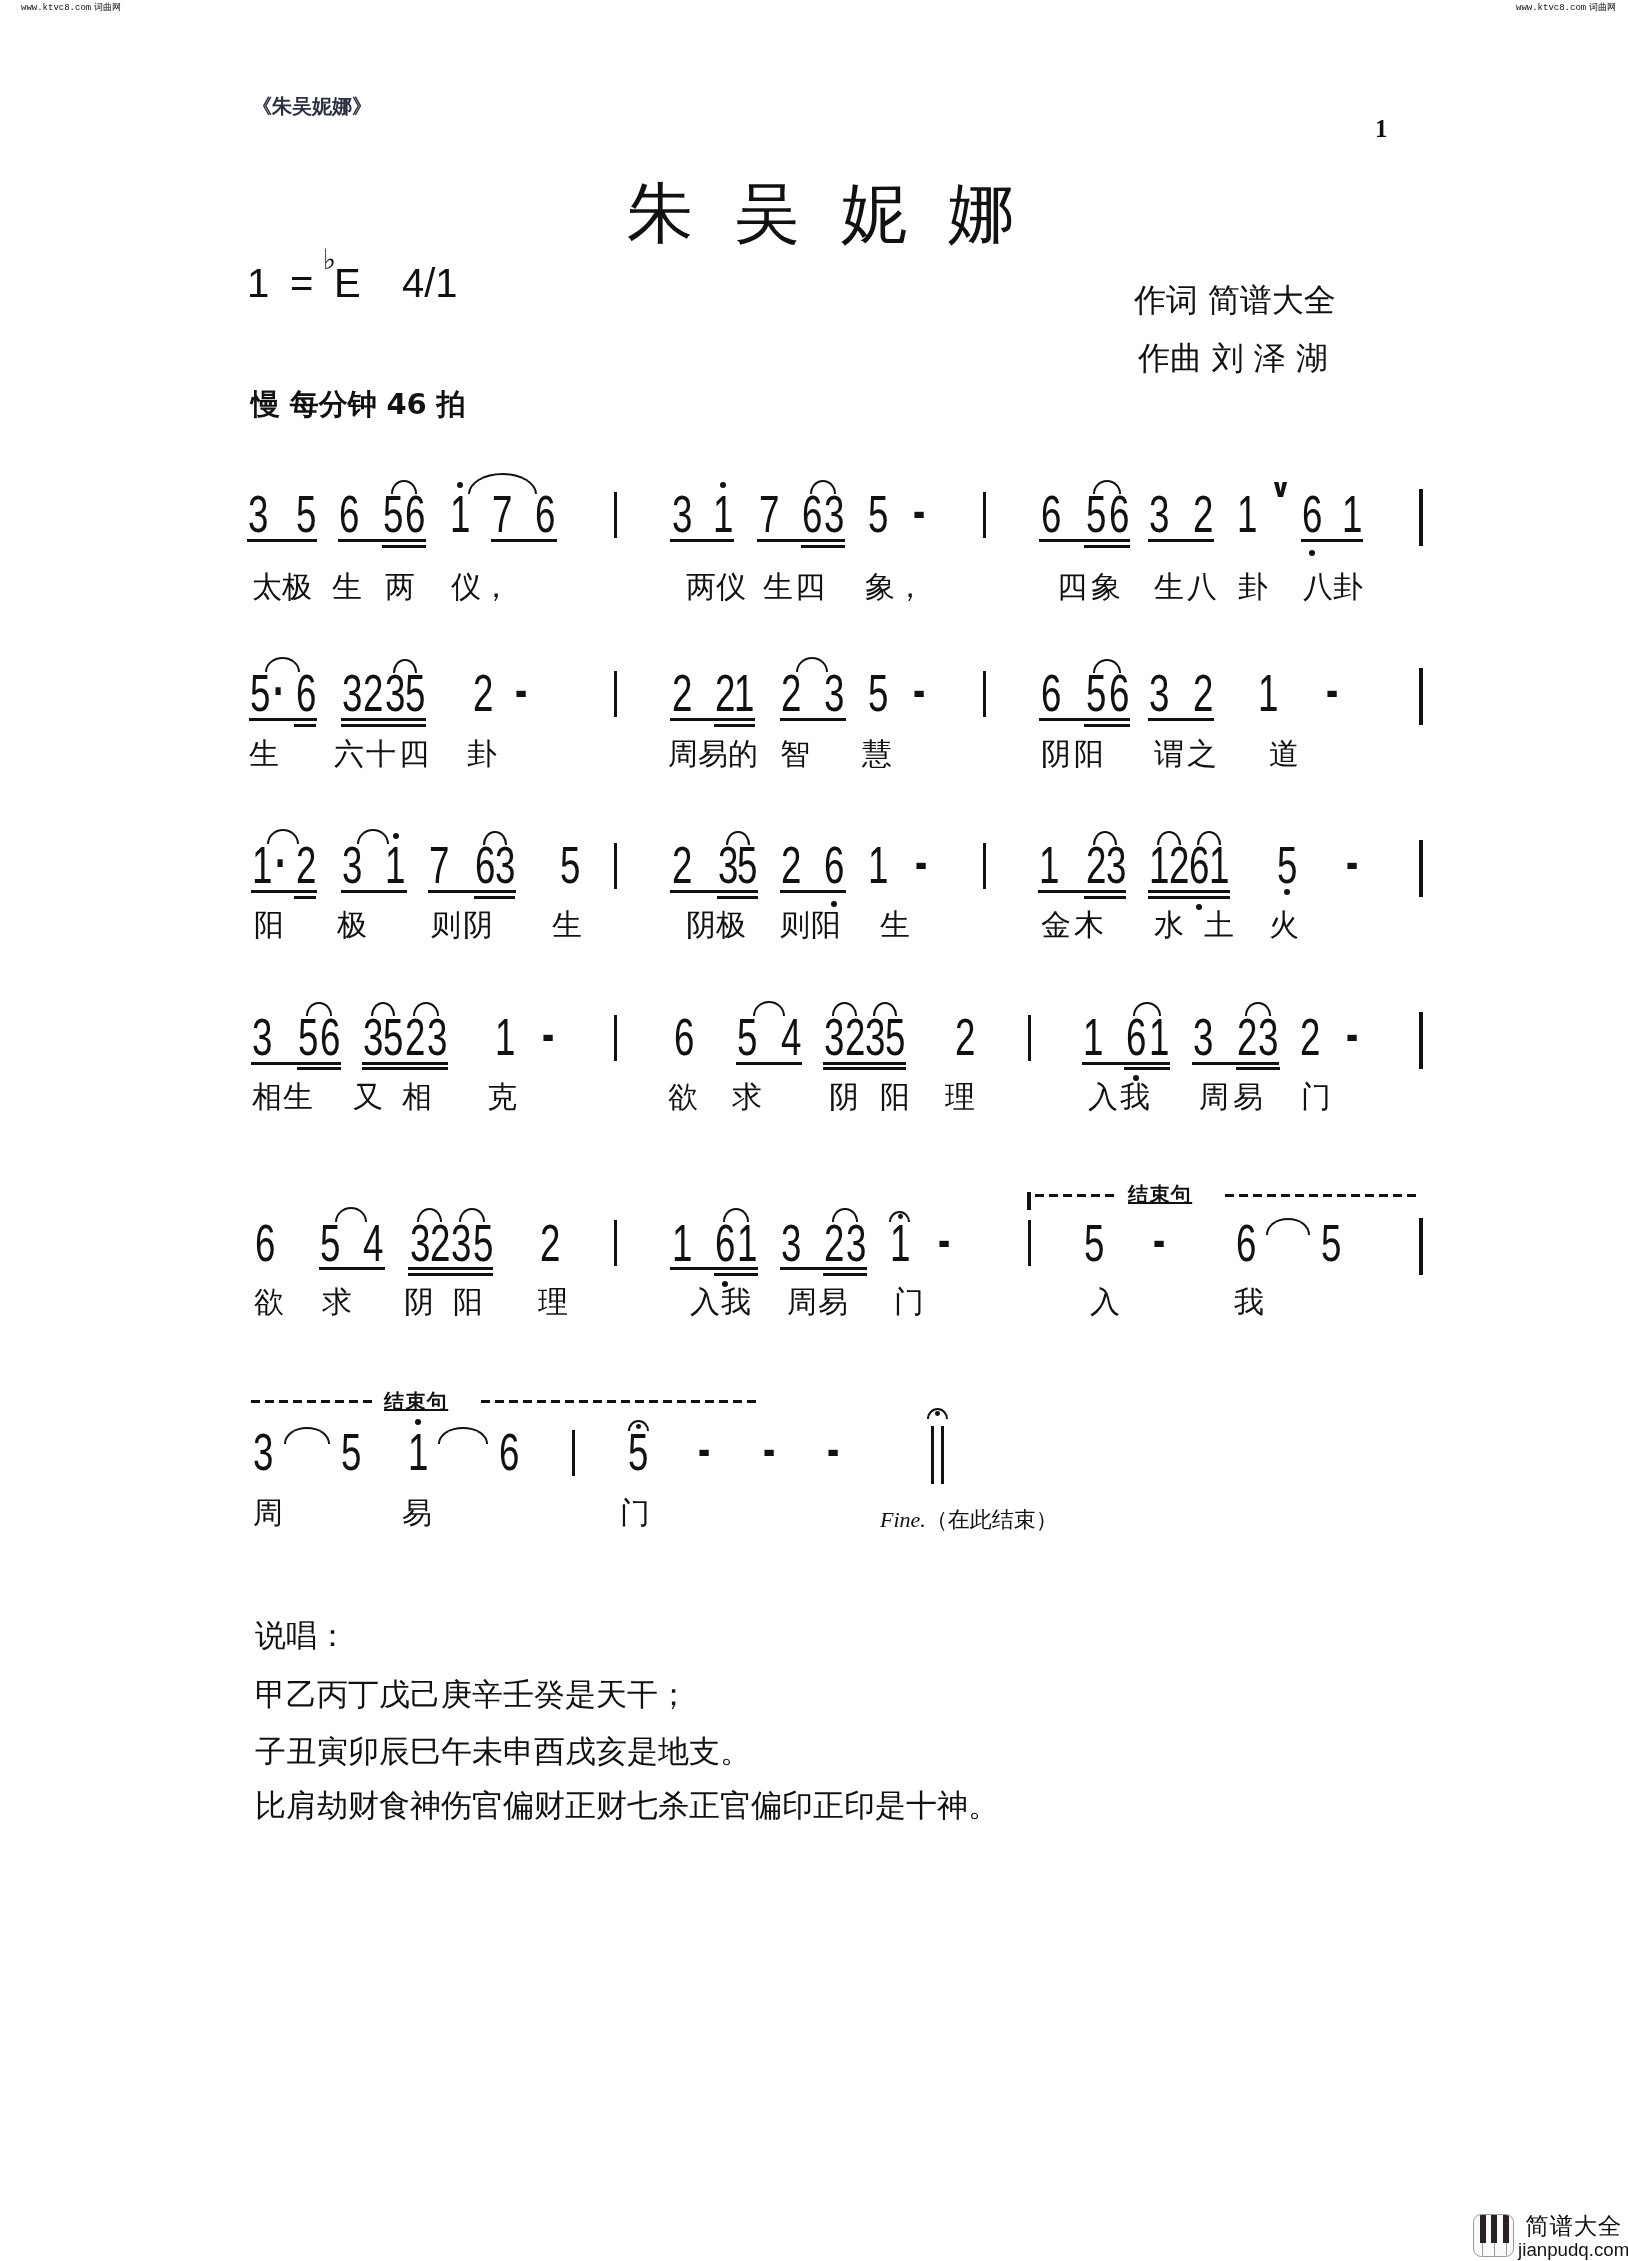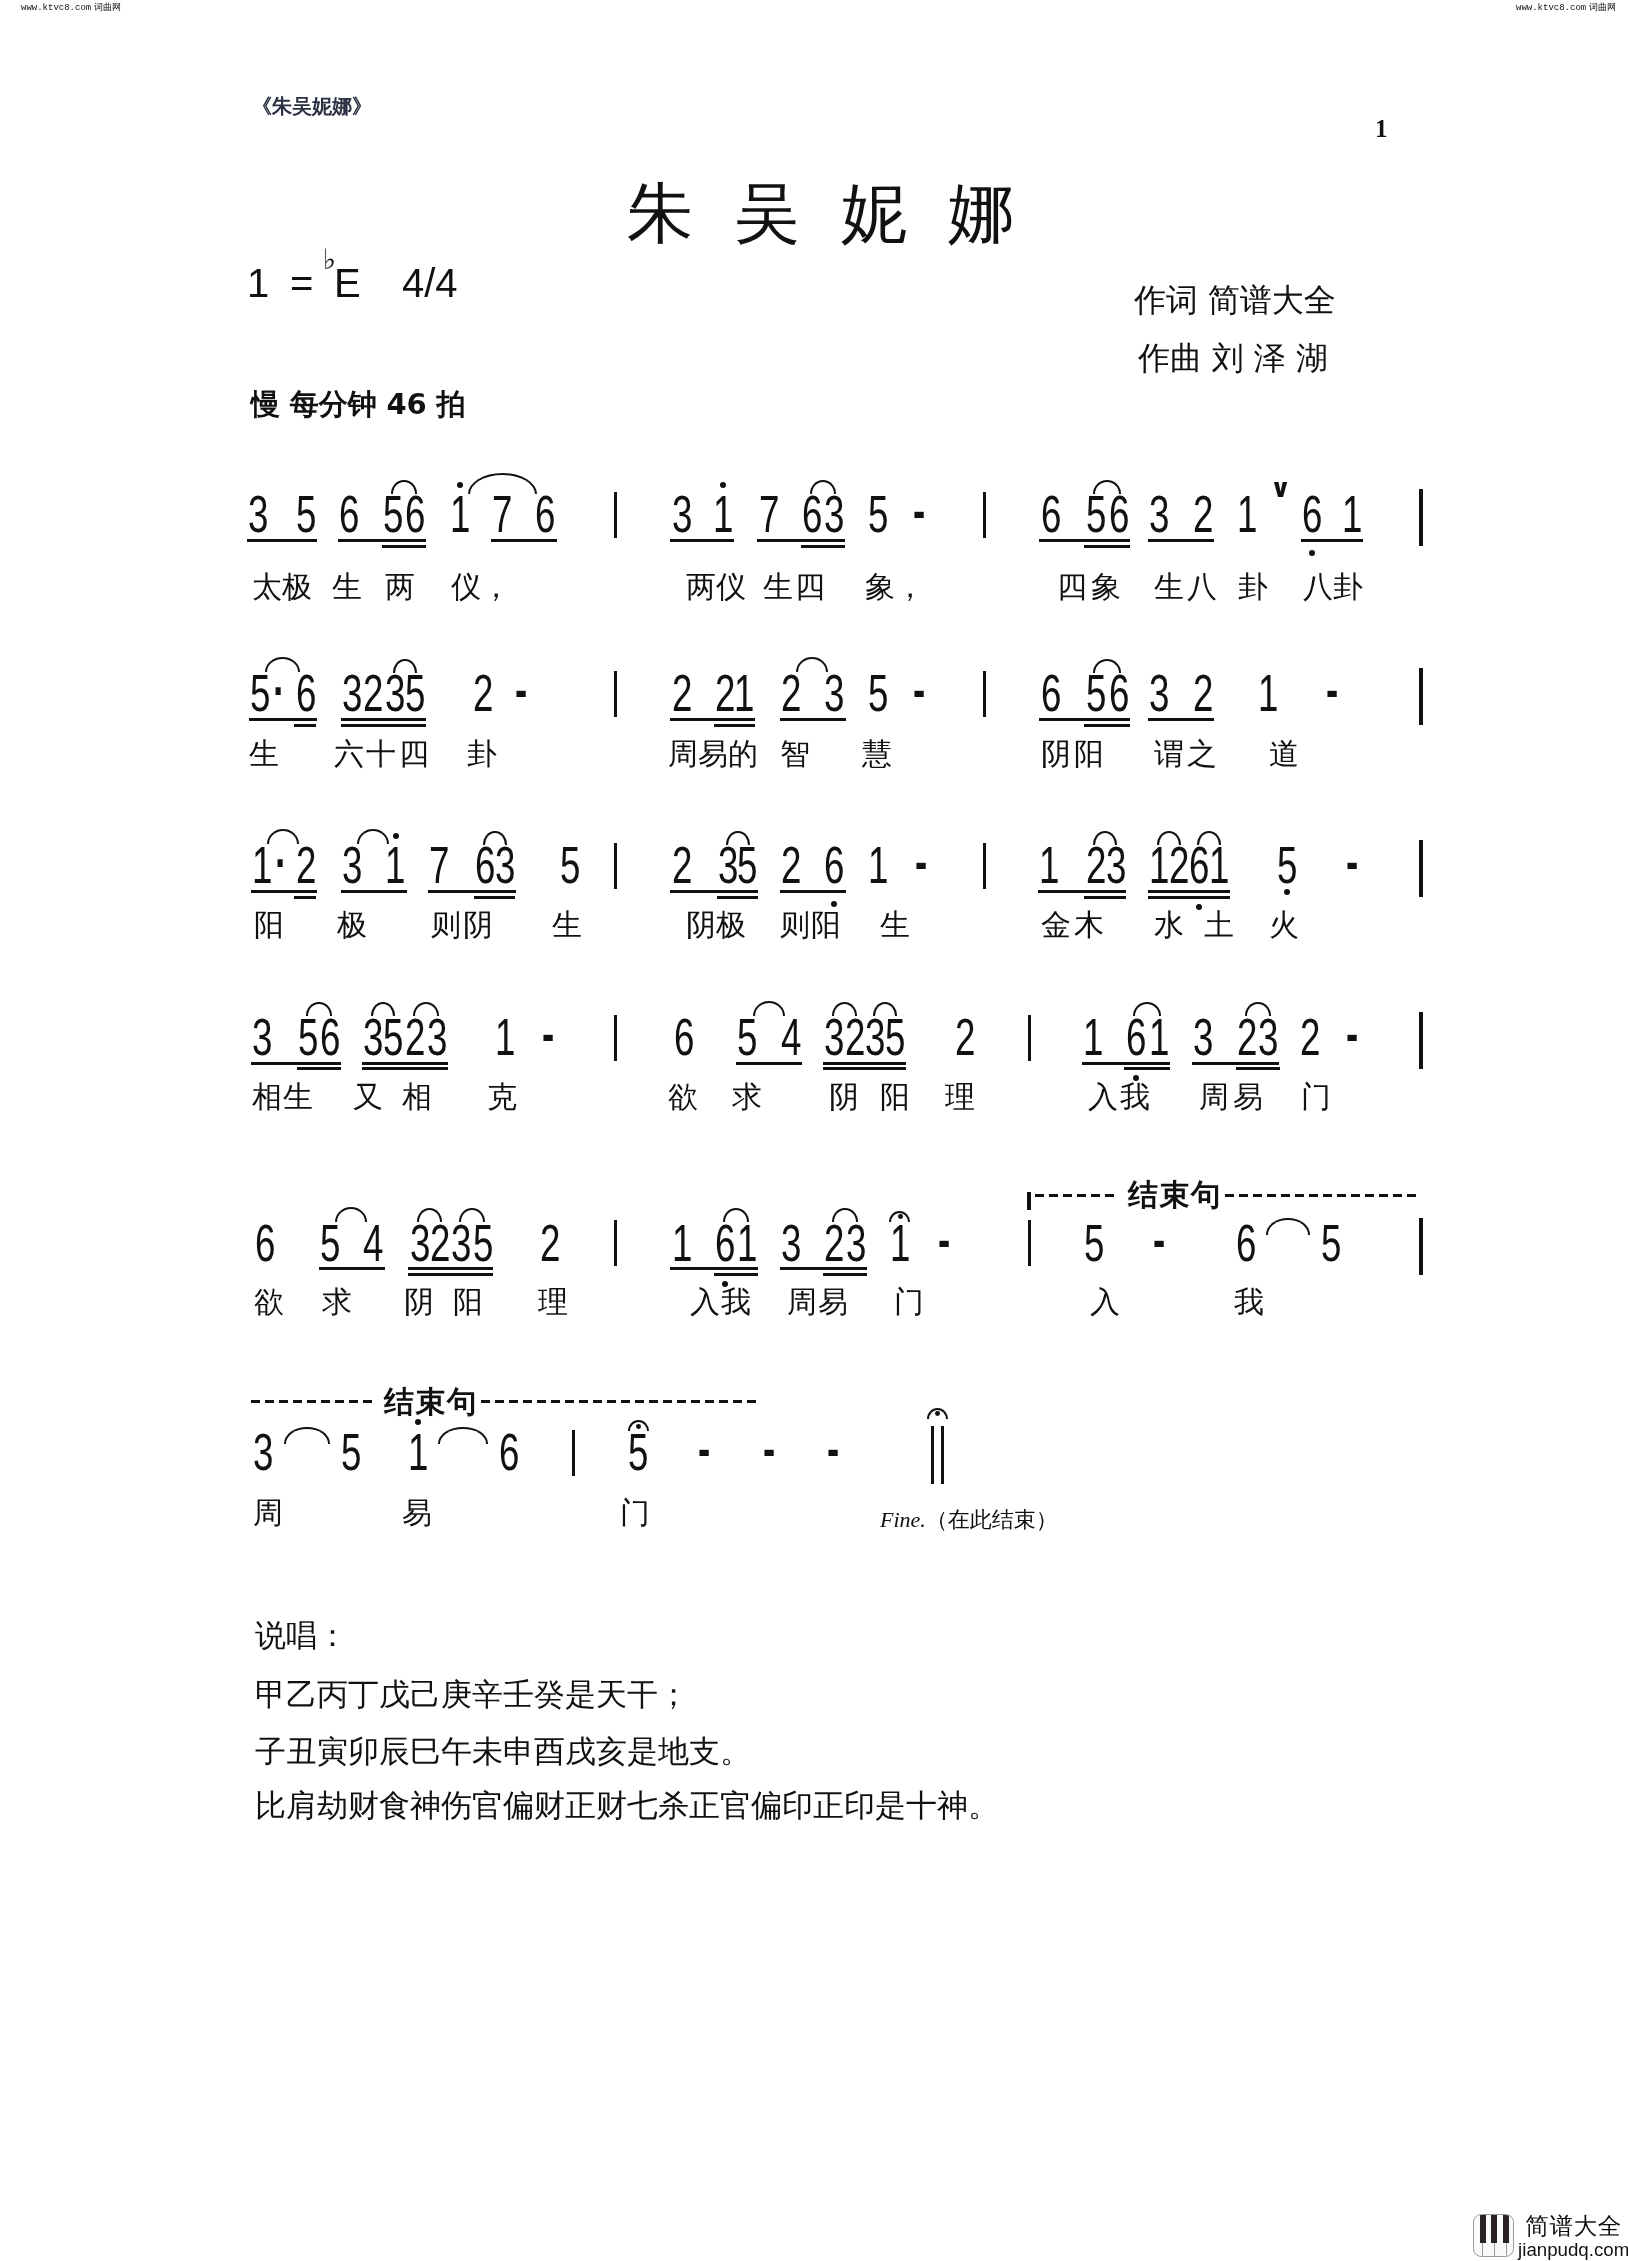--- a/index.html
+++ b/index.html
@@ -42,21 +42,21 @@
     border: 2.8px solid #111; border-bottom: none;
     border-radius: 50% 50% 0 0 / 100% 100% 0 0;
   }
   .bar { position: absolute; background: #111; }
   .lyric { position: absolute; font-size: 30px; line-height: 30px; white-space: nowrap; }
   .breath { position: absolute; font-size: 26px; line-height: 26px; font-weight: bold; }
   .dashline {
     position: absolute; height: 2.8px;
     background: repeating-linear-gradient(to right, #111 0 9px, transparent 9px 14px);
   }
-  .endlabel { position: absolute; font-size: 30px; line-height: 29px; font-weight: bold; letter-spacing: 1.4px; white-space: nowrap; }
+  .endlabel { position: absolute; font-size: 20px; line-height: 29px; font-weight: bold; letter-spacing: 1.4px; white-space: nowrap; text-decoration: underline; }
 
   .fine { left: 880px; top: 1497px; font-size: 22px; line-height: 45px; }
   .fine .mark { font-family: "Liberation Serif", serif; font-style: italic; }
 
   
   .desc { left: 255px; font-size: 31px; line-height: 33px; }
 
   
   .logo { left: 1473px; top: 2214px; display: flex; align-items: flex-start; }
   .piano {
@@ -83,21 +83,21 @@
 
 <div class="abs tag">《朱吴妮娜》</div>
 <div class="abs pagenum">1</div>
 <div class="abs title">朱吴妮娜</div>
 
 <div>
   <div class="abs key" style="left:247px;">1</div>
   <div class="abs key" style="left:290px;">=</div>
   <div class="abs key flat" style="left:323px;">♭</div>
   <div class="abs key" style="left:334px;">E</div>
-  <div class="abs key" style="left:402px;">4/4</div>
+  <div class="abs key" style="left:402px;">4/1</div>
 </div>
 
 <div class="abs credit" style="left:1134px;top:283px;">
   <span>作词</span><span>简谱大全</span>
 </div>
 <div class="abs credit" style="left:1138px;top:341px;">
   <span>作曲</span><span>刘 泽 湖</span>
 </div>
 
 <div class="abs tempo">

